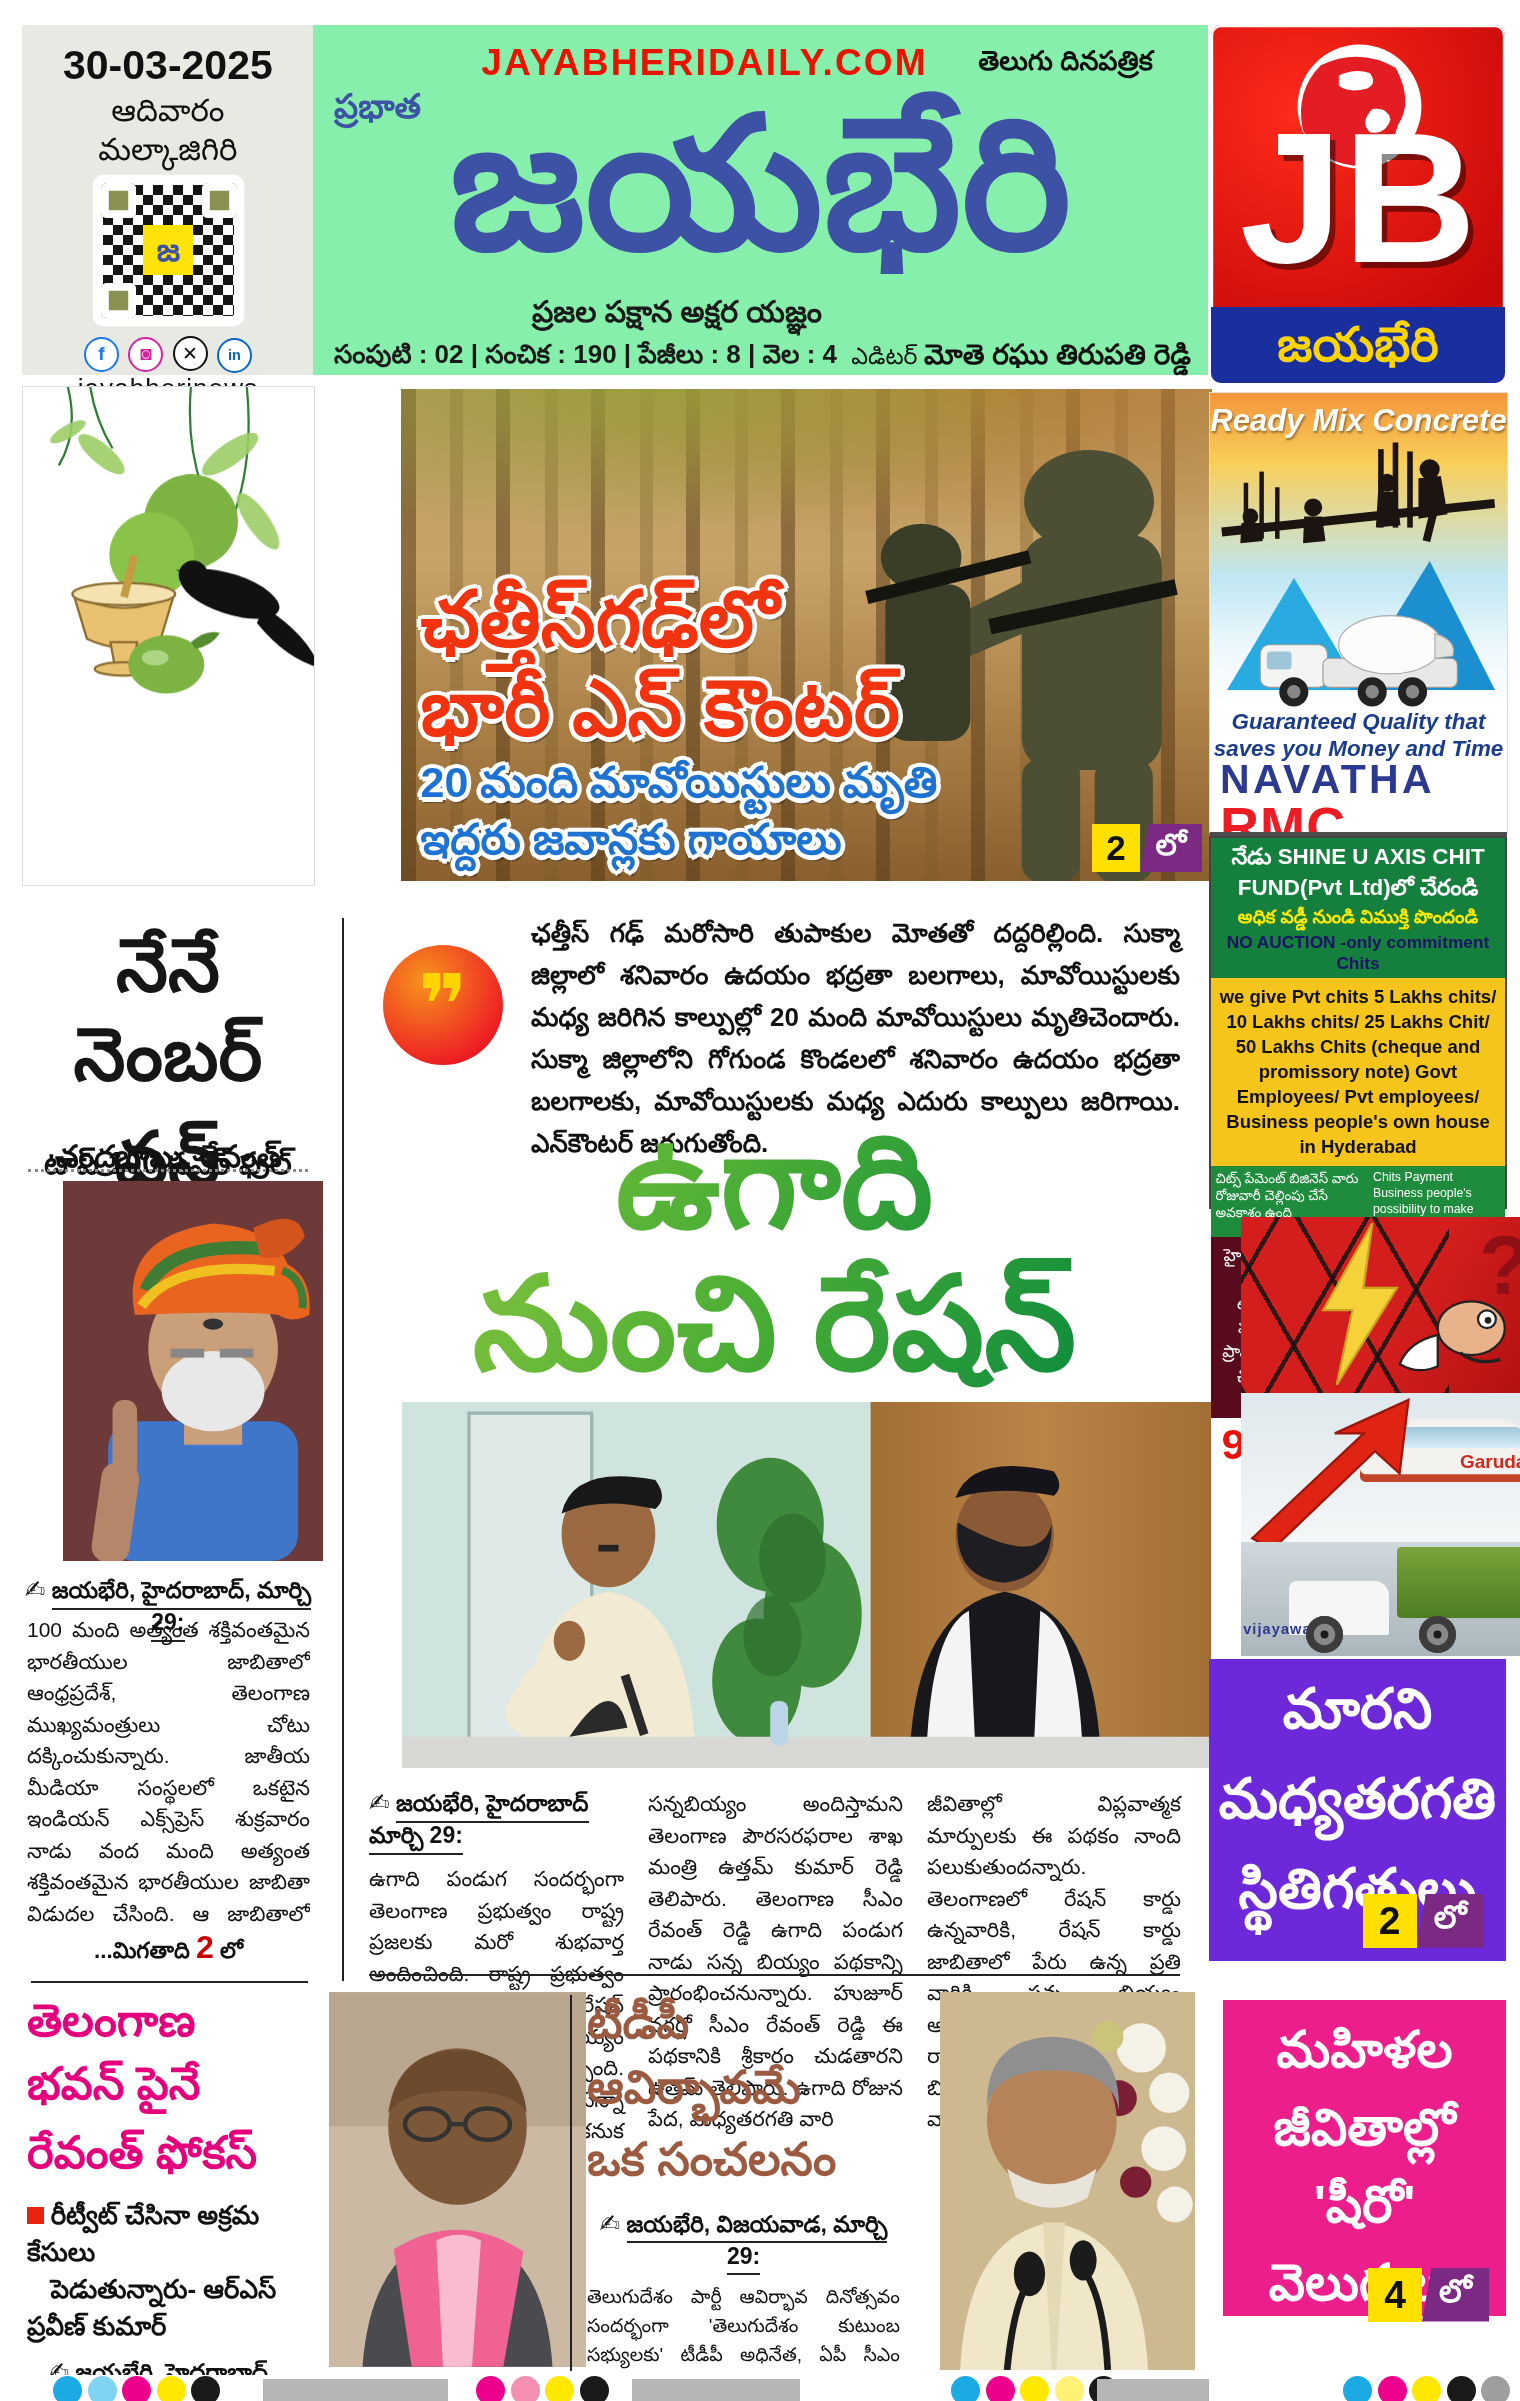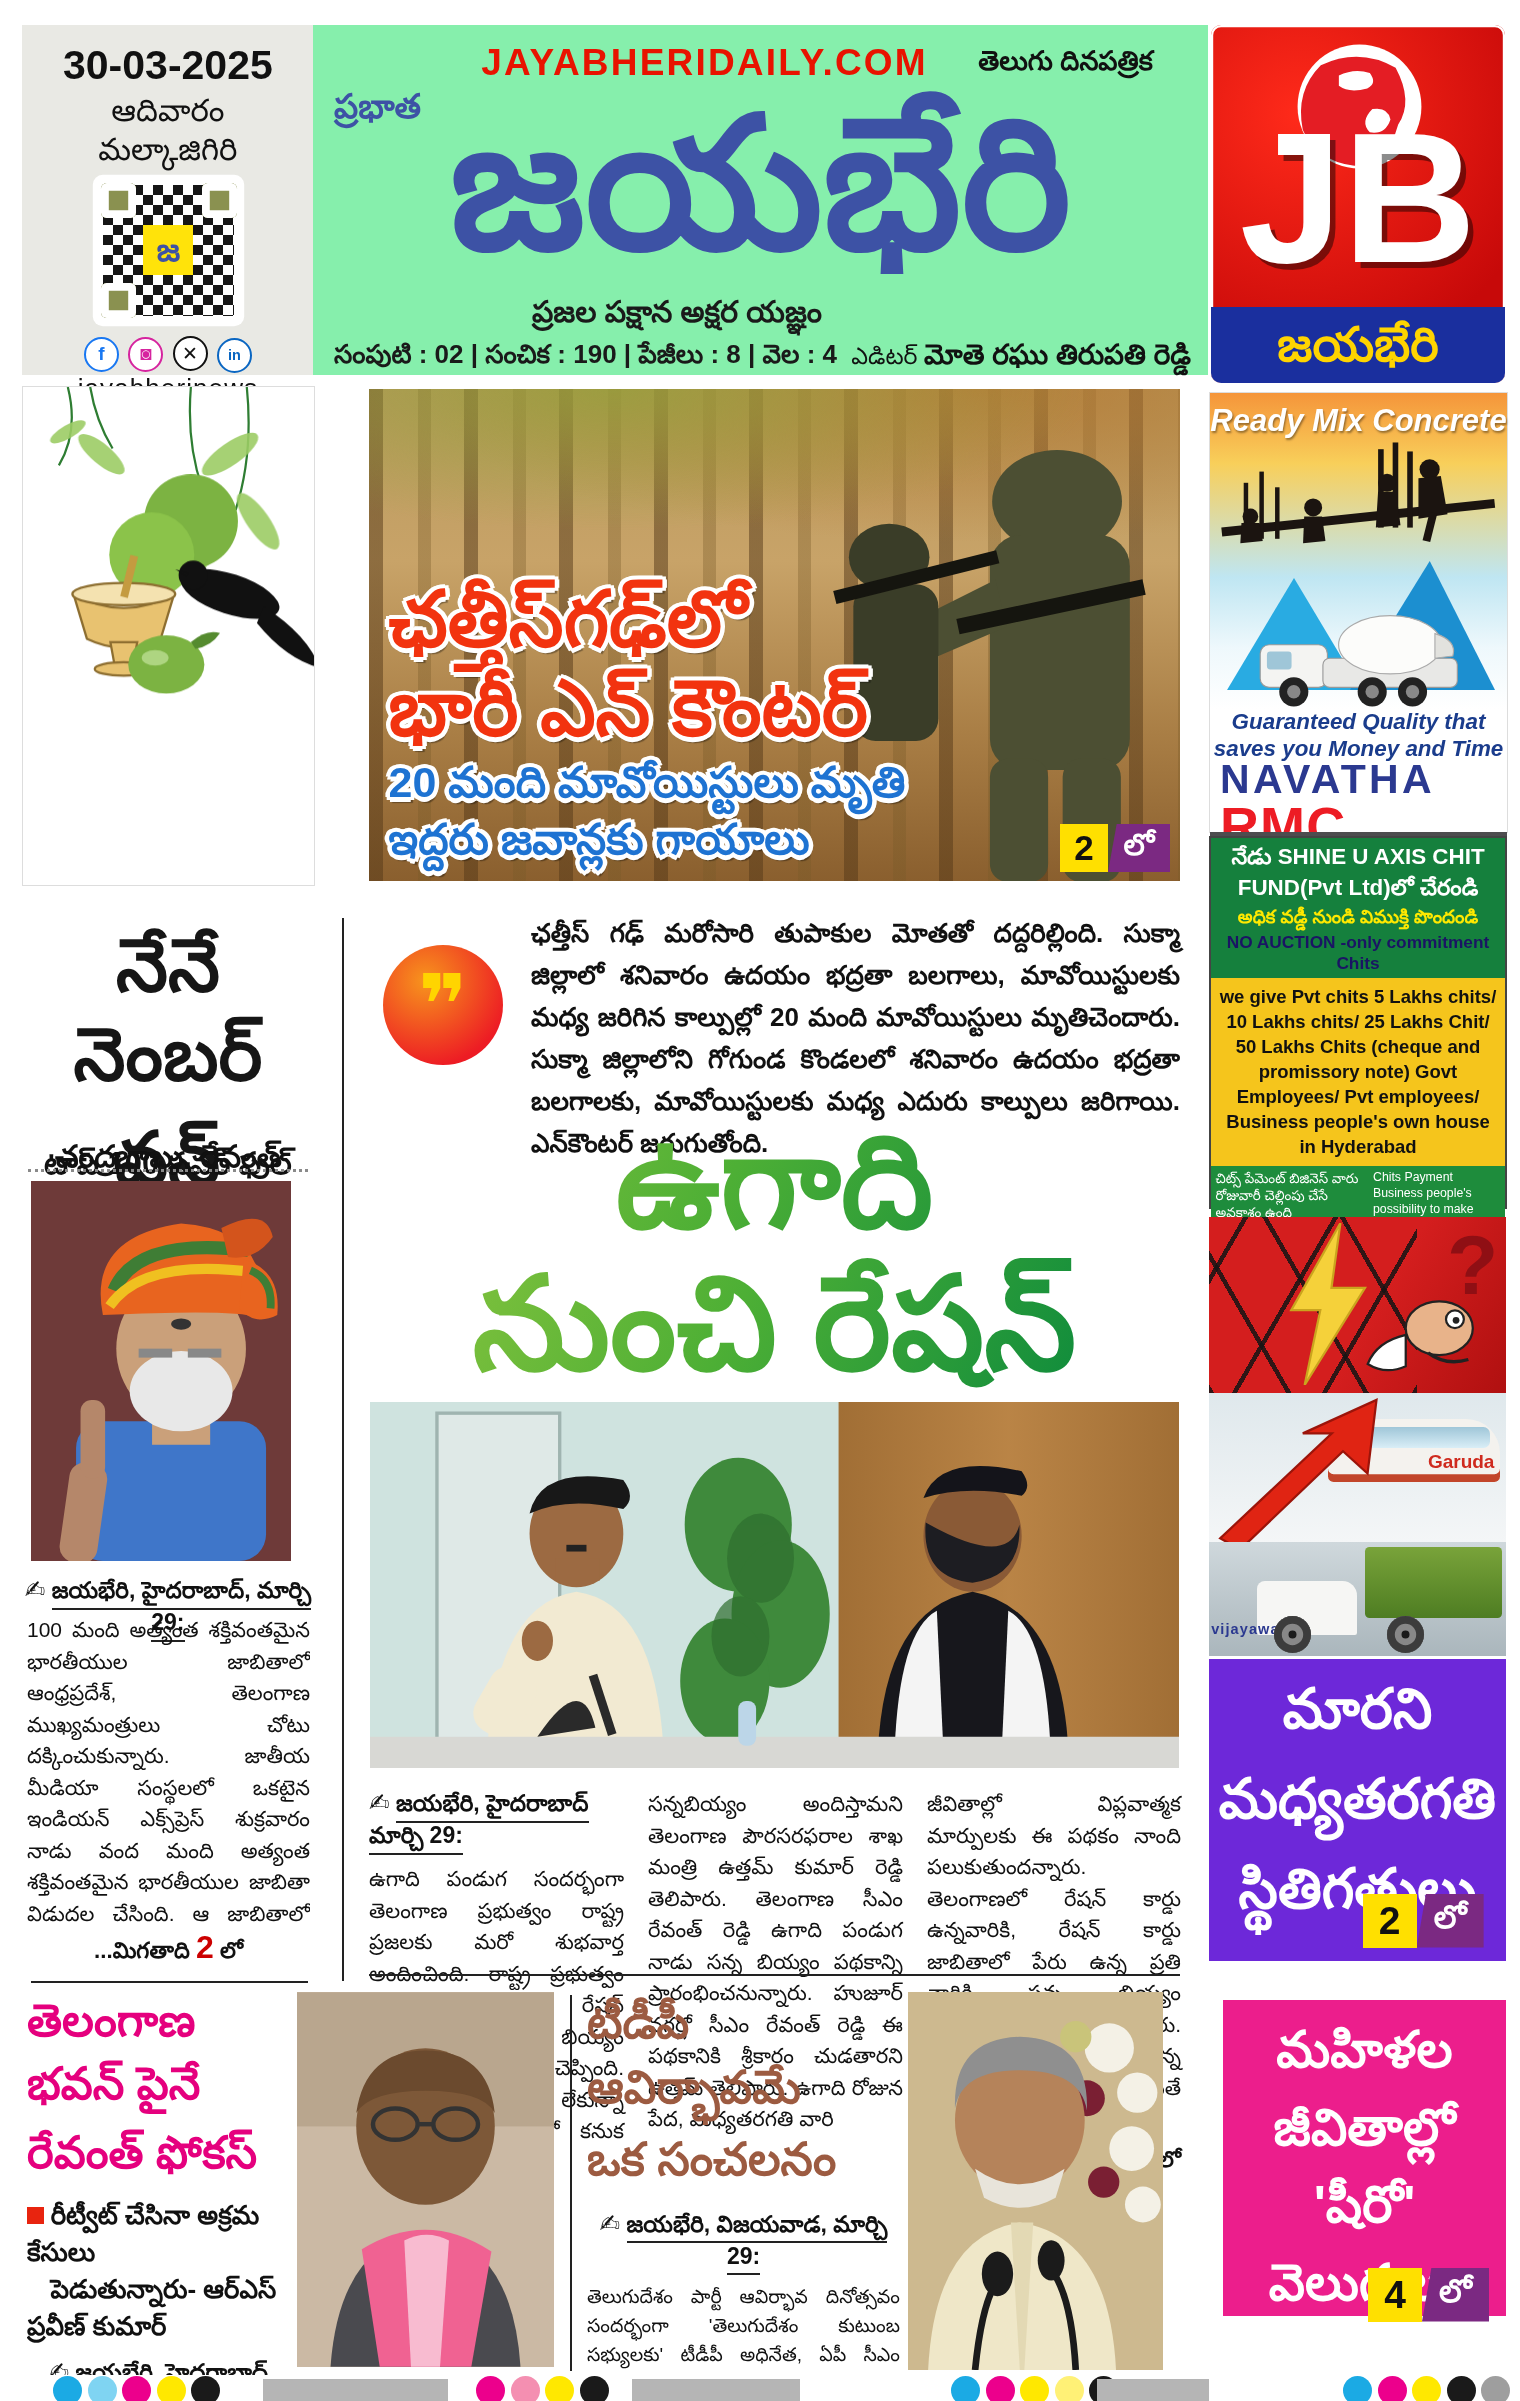--- a/index.html
+++ b/index.html
@@ -11,21 +11,21 @@
   .j{text-align:justify;}
   .outline-w{text-shadow:-3.4px -3.4px 0 #fff,3.4px -3.4px 0 #fff,-3.4px 3.4px 0 #fff,3.4px 3.4px 0 #fff,0 -4.5px 0 #fff,0 4.5px 0 #fff,-4.5px 0 0 #fff,4.5px 0 0 #fff,2.2px 5.6px 1.1px rgba(0,0,0,.35);}
   .rule{background:#222;}
   .dotline{border-bottom:3.4px dotted #8a8a8a;}
   
   #hdr-left{background:#e9e9e4;}
   #masthead{background:#86efac;}
   #jbbox{background:radial-gradient(circle at 30% 25%,#ff2a1a,#c70909 75%);border-radius:10px;overflow:hidden;box-shadow:0 0 0 2.2px #fff inset;}
   .soc{display:inline-flex;width:31px;height:31px;border-radius:50%;border:2.8px solid #1877f2;color:#1877f2;font-weight:bold;font-size:19px;align-items:center;justify-content:center;margin:0 3.4px;background:#fff;}
   
-  .photo{overflow:hidden;}
+  .photo{overflow:hidden;margin-left:32px;}
   #leadphoto{background:linear-gradient(180deg,#b99a5e 0%,#c8a368 35%,#a97e45 70%,#8a5f2e 100%);}
   #leadphoto .trunks{position:absolute;inset:0;background:repeating-linear-gradient(90deg,rgba(84,56,24,.50) 0 14.5px,rgba(0,0,0,0) 14.5px 49px,rgba(120,90,40,.35) 49px 62px,rgba(0,0,0,0) 62px 95px);}
   #leadphoto .canopy{position:absolute;left:0;top:0;right:0;height:34%;background:radial-gradient(ellipse at 30% 0%,rgba(150,160,60,.8),rgba(0,0,0,0) 60%),radial-gradient(ellipse at 75% 0%,rgba(180,120,50,.8),rgba(0,0,0,0) 65%);}
   .badge{display:flex;}
   .badge .n{background:#ffe000;color:#111;font-weight:bold;display:flex;align-items:center;justify-content:center;}
   .badge .s{background:#7b2982;color:#fff;font-weight:bold;display:flex;align-items:center;justify-content:center;clip-path:polygon(14% 0,100% 0,100% 100%,0 100%);}
   #quote-circle{border-radius:50%;background:radial-gradient(circle at 35% 30%,#f7941d,#ed1c24 75%);display:flex;align-items:center;justify-content:center;color:#ffd400;font-size:84px;font-weight:bold;}
   .greenhead{font-weight:bold;background:linear-gradient(115deg,#8dc63f 0%,#4daf35 45%,#00833e 100%);-webkit-background-clip:text;background-clip:text;color:transparent;line-height:1;}
   
   #rmc{background:linear-gradient(180deg,#f5953a 0%,#f8cf5a 16%,#bfe6f2 42%,#eef8fc 58%,#ffffff 72%);border:1.7px solid #ddd;}

